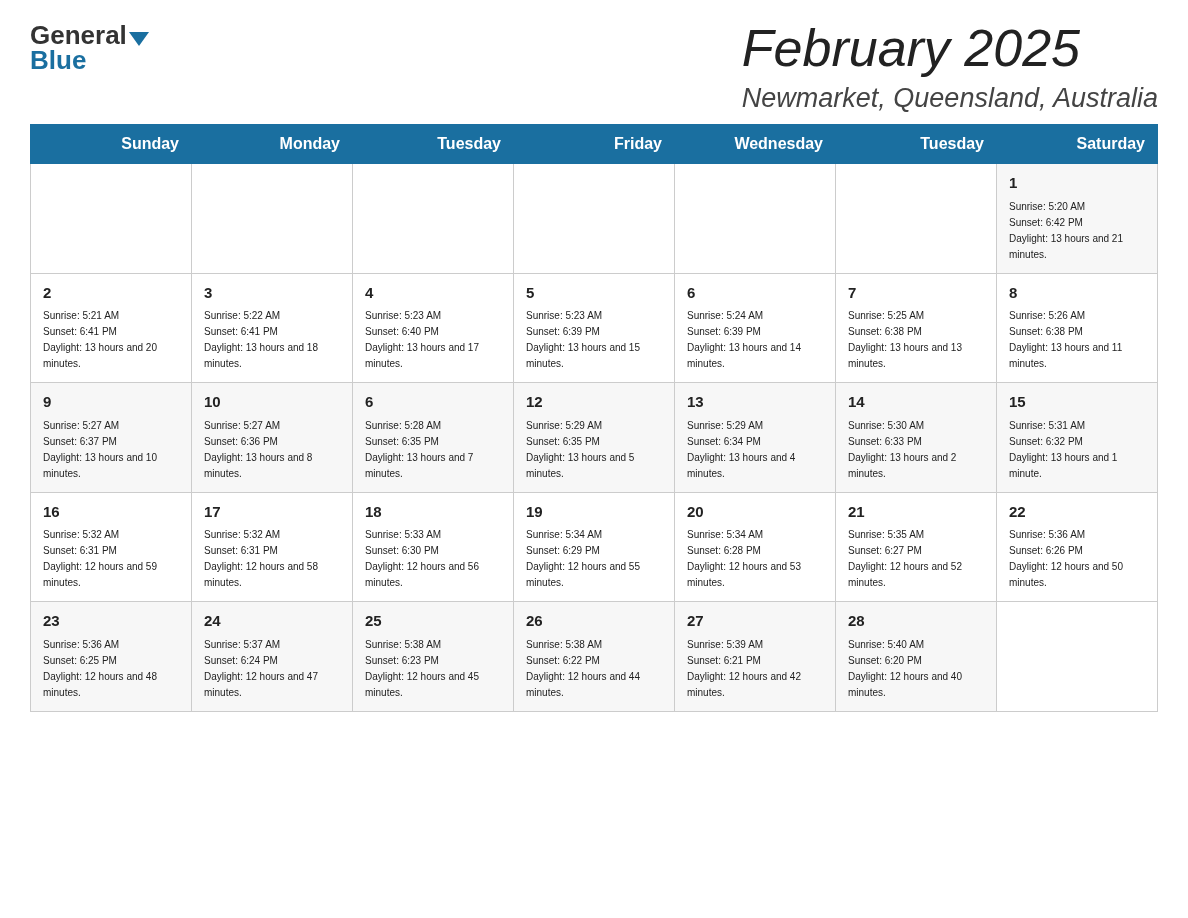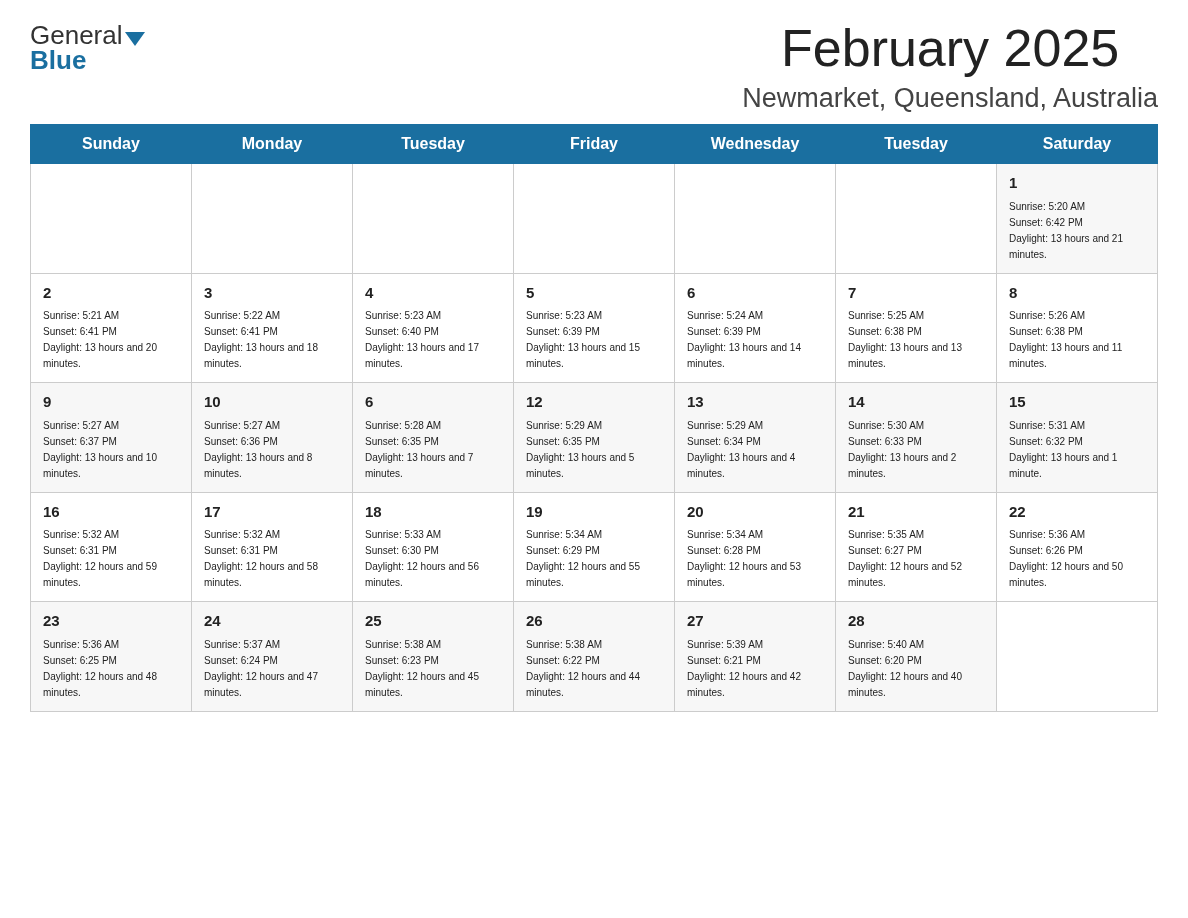--- a/index.html
+++ b/index.html
@@ -22,34 +22,34 @@
       flex-direction: column;
       align-items: flex-start;
     }
     .logo-text {
       display: flex;
       align-items: center;
       font-size: 26px;
       font-weight: normal;
       color: #333;
     }
-    .logo-general { color: #333; font-weight: normal; }
+    .logo-general { color: #333; font-weight: bold; }
     .logo-arrow {
       display: inline-block;
       width: 0;
       height: 0;
       border-left: 10px solid transparent;
       border-right: 10px solid transparent;
       border-top: 14px solid #1a6fa0;
       margin: 0 2px;
       position: relative;
       top: 3px;
     }
     .logo-blue { color: #1a6fa0; font-weight: bold; }
-    .title-section { text-align: center; }
+    .title-section { text-align: left; font-style: italic; }
     .month-title {
       font-size: 52px;
       font-weight: normal;
       color: #222;
       line-height: 1.1;
     }
     .location {
       font-size: 27px;
       color: #444;
       margin-top: 6px;
@@ -58,21 +58,21 @@
       width: 100%;
       border-collapse: collapse;
       margin-top: 8px;
     }
     .calendar thead tr th {
       background-color: #1a6fa0;
       color: #fff;
       font-size: 16px;
       font-weight: bold;
       padding: 10px 12px;
-      text-align: center;
+      text-align: right;
       border: 1px solid #1a6fa0;
     }
     .calendar tbody tr td {
       vertical-align: top;
       padding: 8px 12px 10px 12px;
       border: 1px solid #ccc;
       font-size: 13px;
       line-height: 1.5;
       width: 14.28%;
       min-height: 90px;

